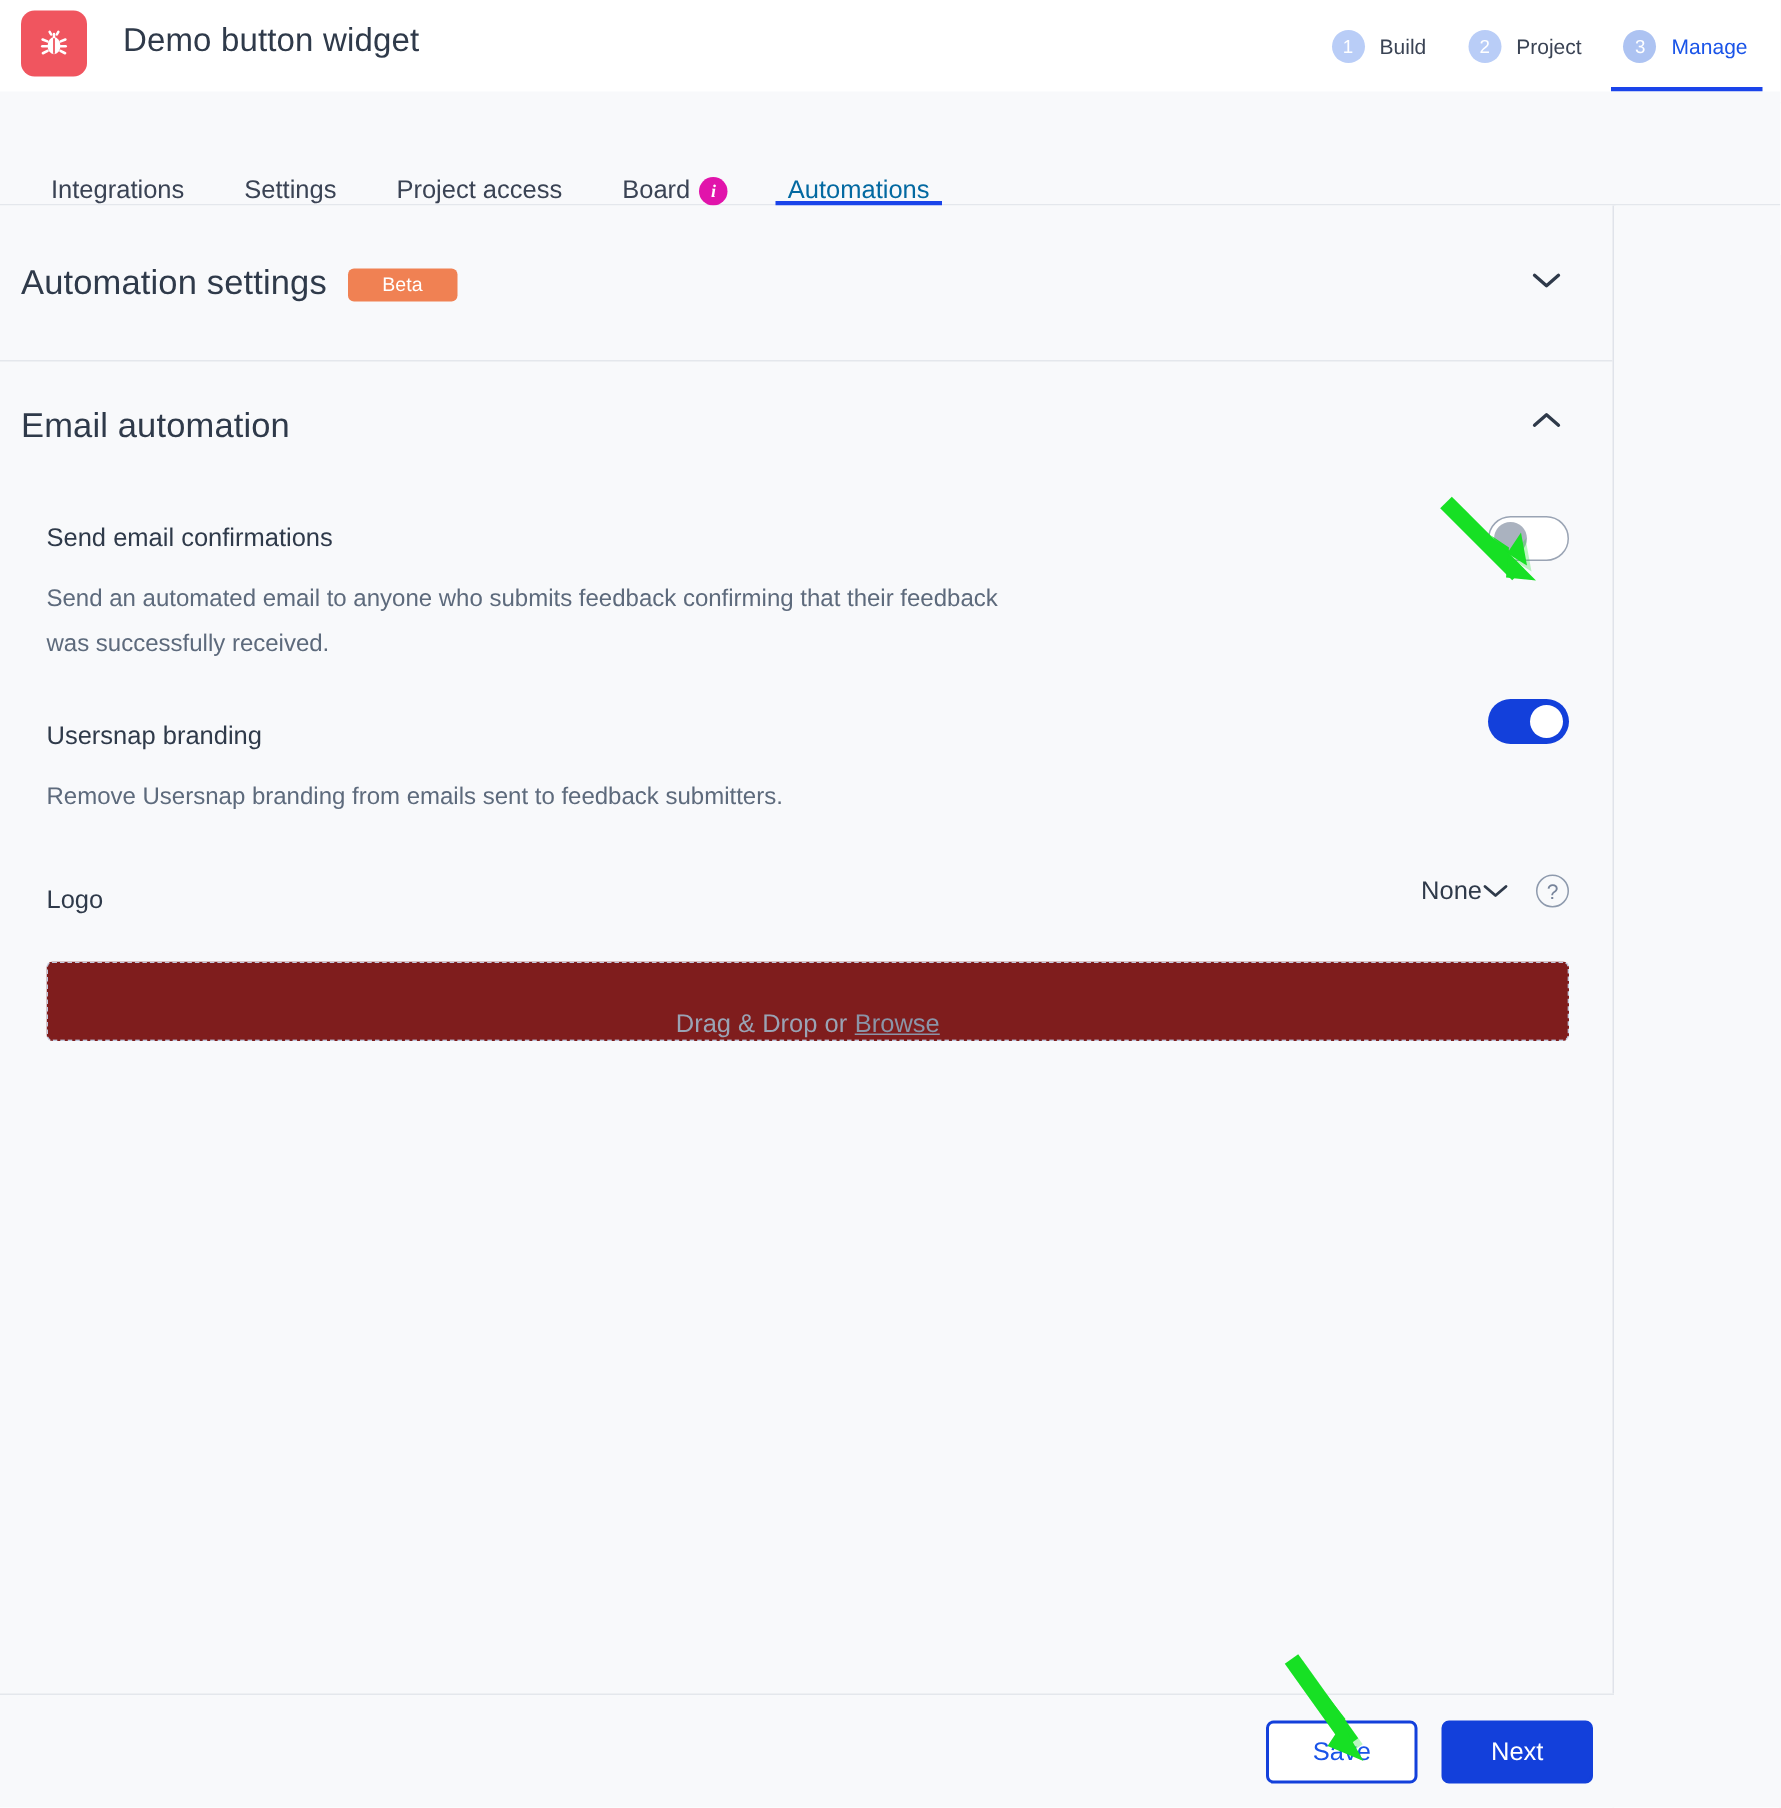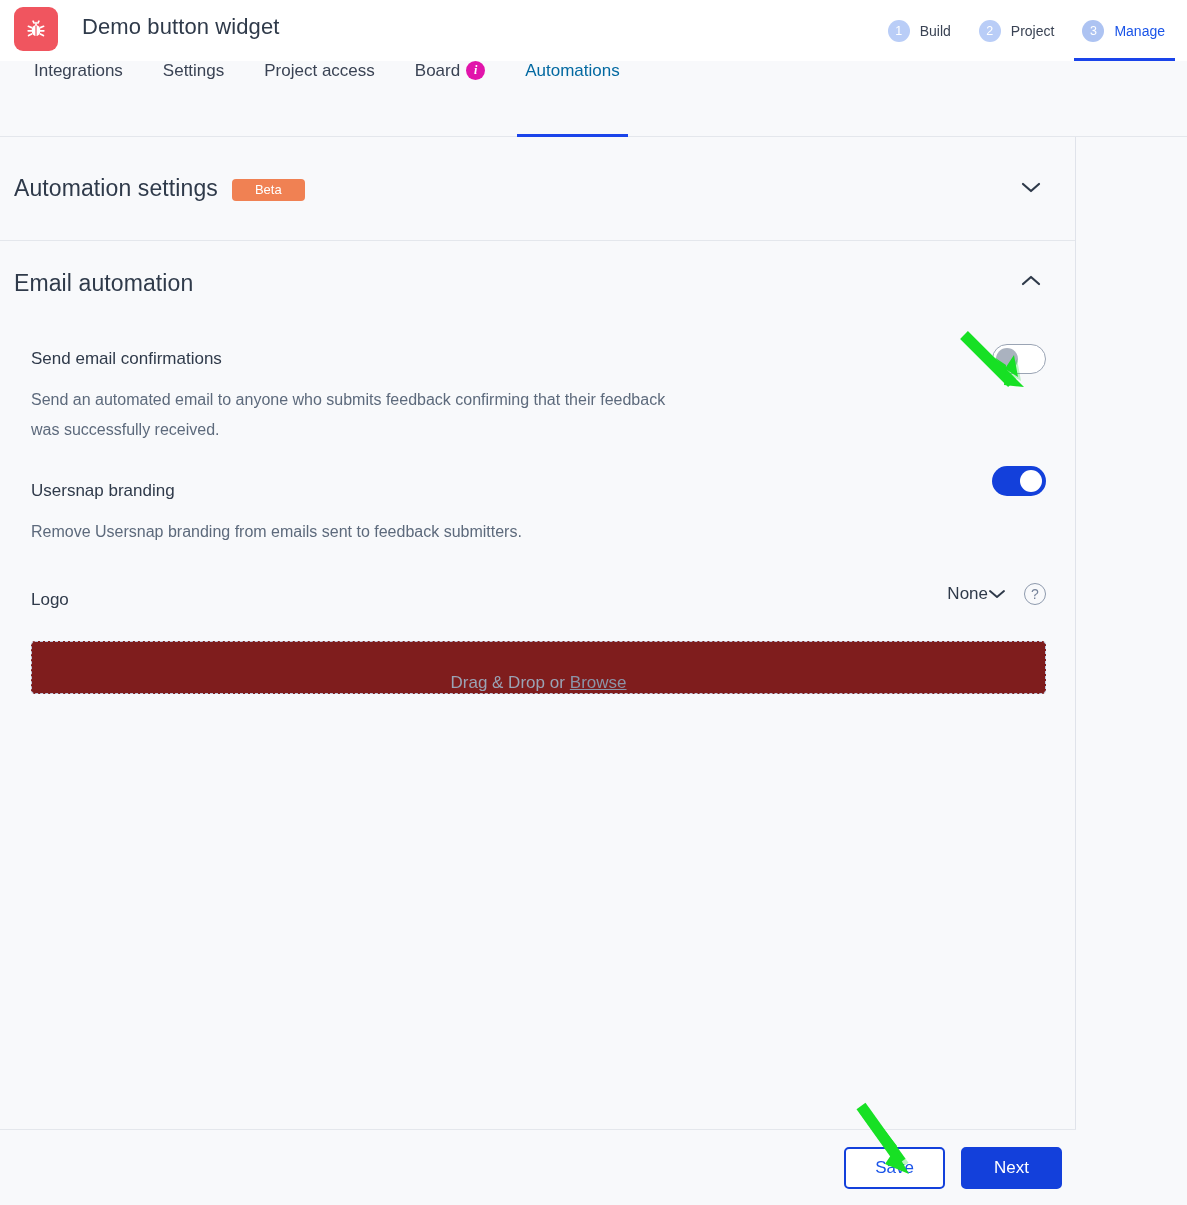--- a/index.html
+++ b/index.html
@@ -68,21 +68,21 @@
     position: absolute; left: 0; top: 61px;
     width: 1187px; height: 76px;
     background: #f8f9fb;
     border-bottom: 1px solid #e4e7ec;
     display: flex; align-items: center;
     padding-left: 14px;
   }
   .tab {
     position: relative;
     height: 76px;
-    display: flex; align-items: flex-start; gap: 4px;
+    display: flex; align-items: flex-end; gap: 4px;
     padding: 0 20px;
     font-size: 17px; color: #3a4354;
     white-space: nowrap;
     cursor: pointer;
   }
   .tab.active { color: #0369a1; }
   .tab.active::after {
     content: ""; position: absolute;
     left: 12px; right: 12px; bottom: 0; height: 3px;
     background: #1a44ea;

